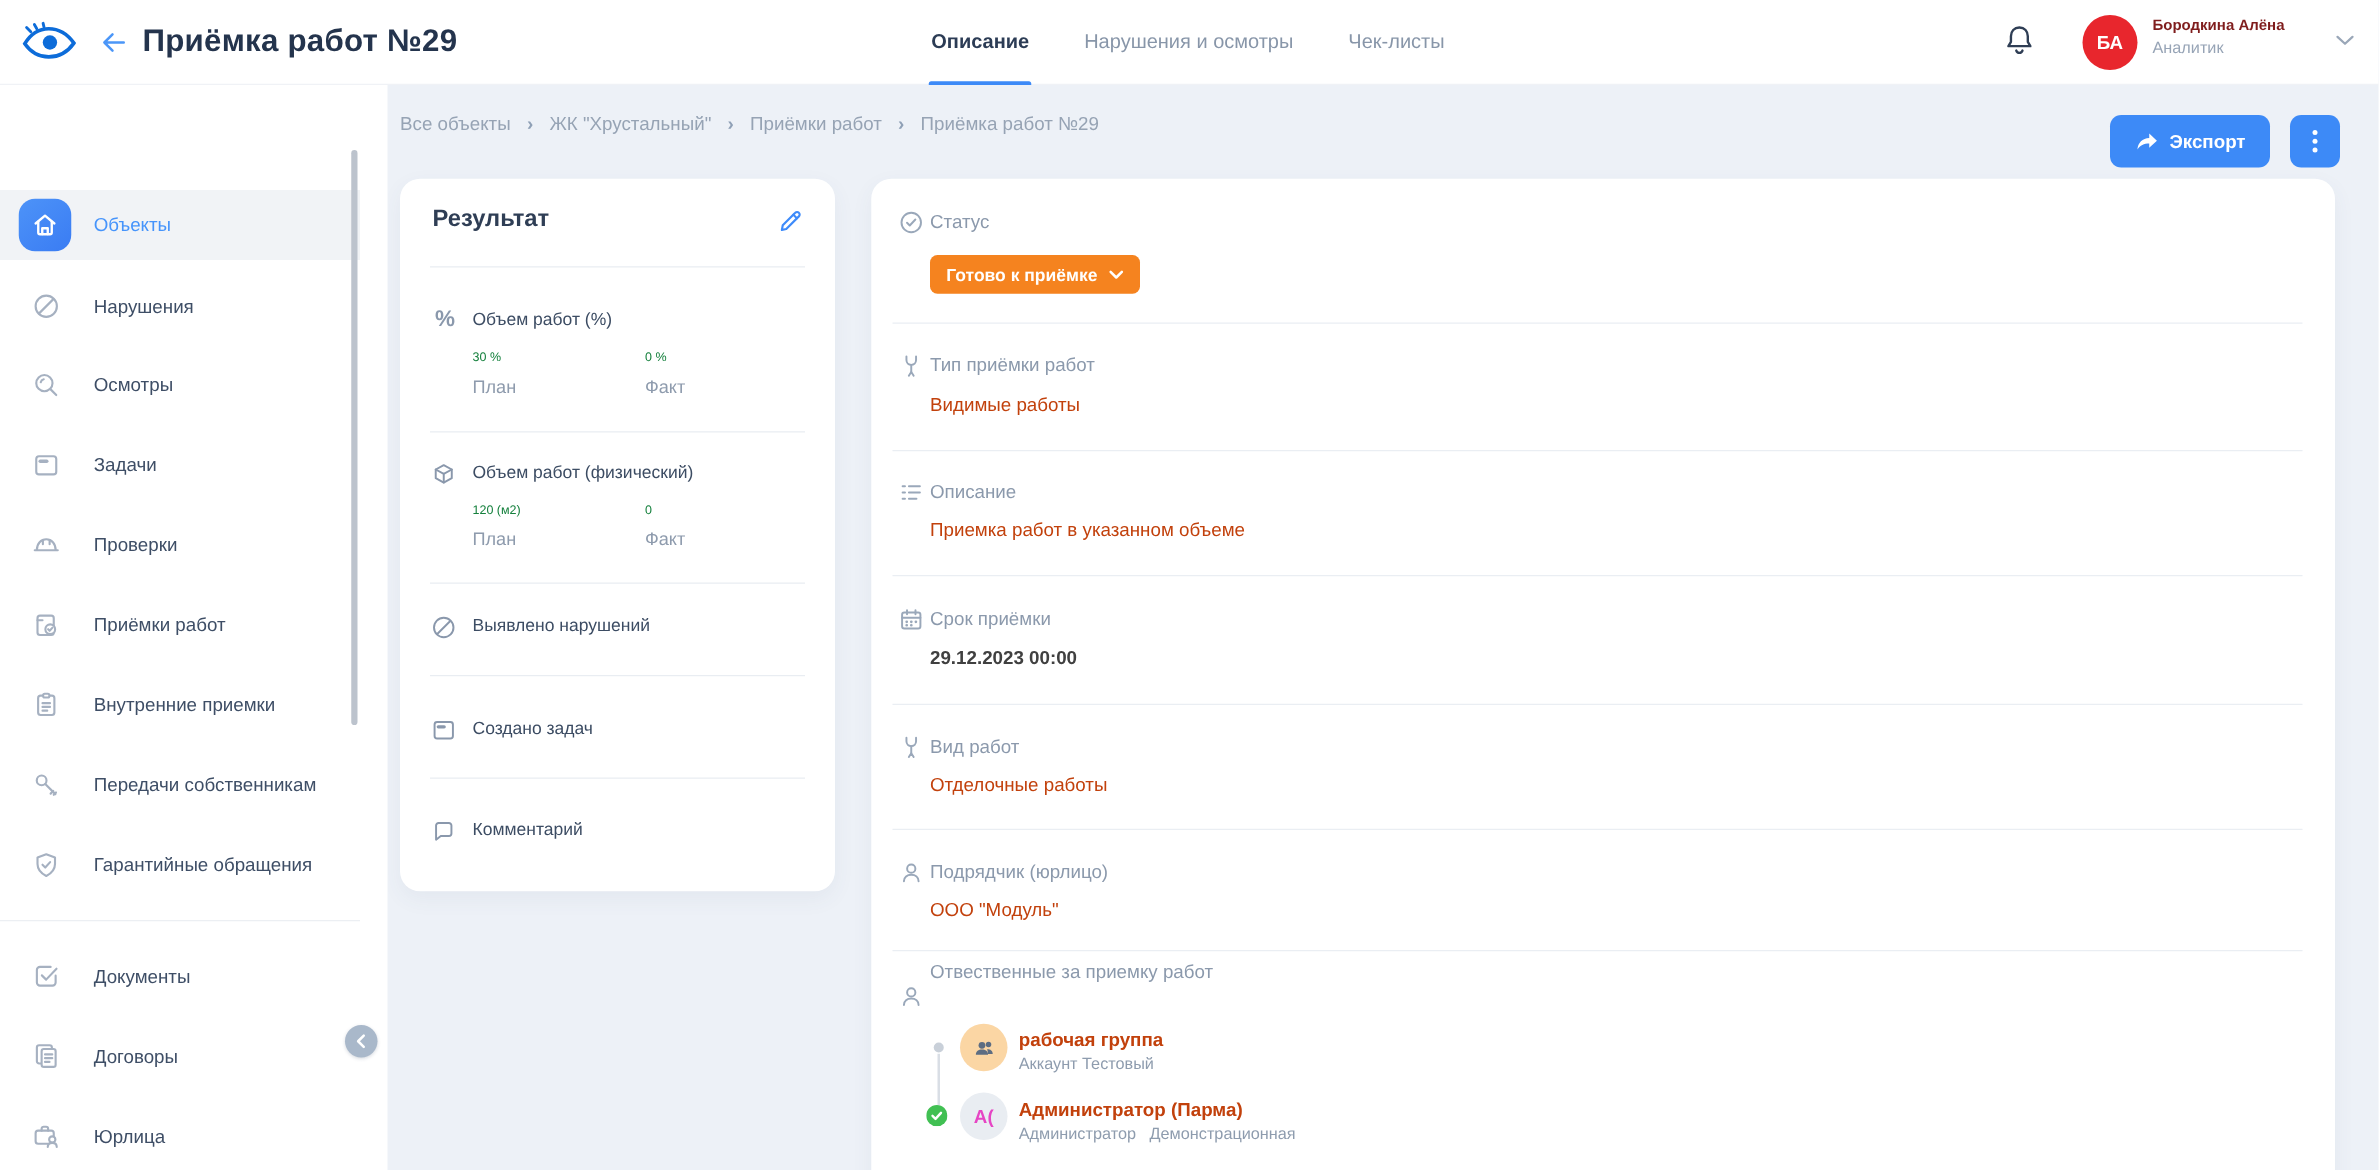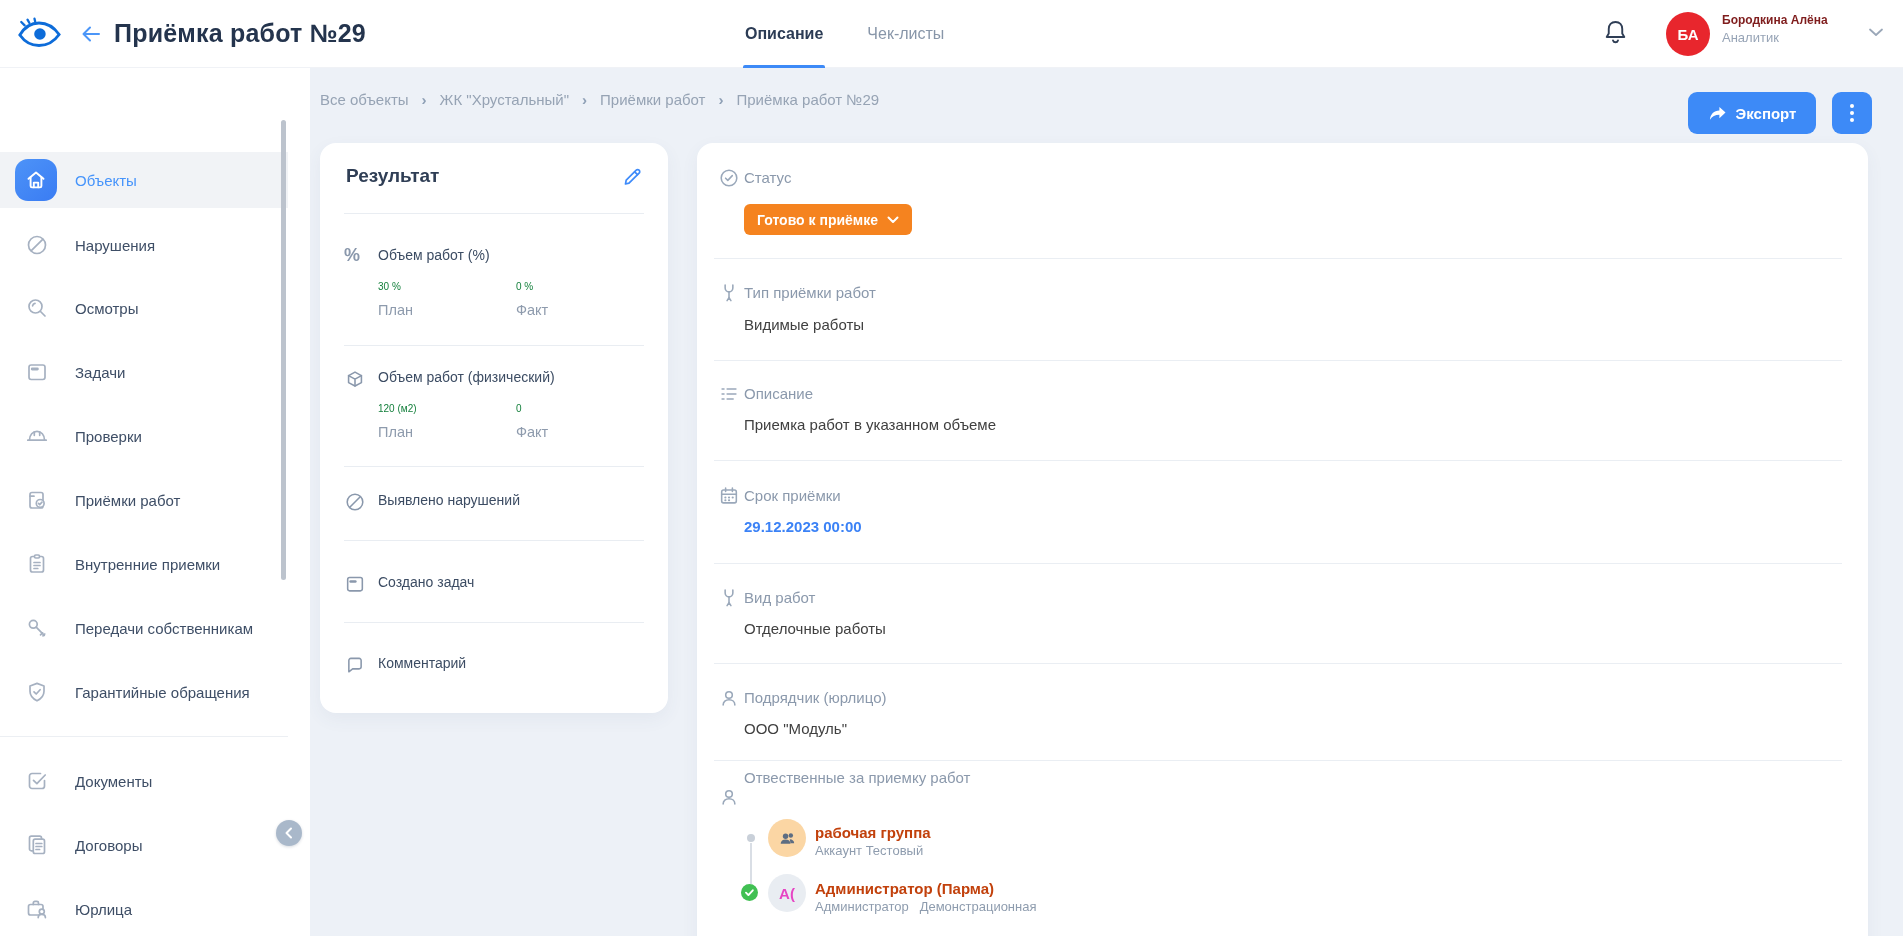--- a/index.html
+++ b/index.html
@@ -37,39 +37,39 @@
 
   
   .breadcrumbs { position:absolute; left:320px; top:91px; display:flex; align-items:center; gap:13px; font-size:15px; color:#96a3b4; }
   .crumb { cursor:pointer; }
   .crumb-sep { color:#8fa0b6; font-size:15px; font-weight:600; }
   .export-btn { position:absolute; left:1688px; top:92px; width:128px; height:42px; background:#3d8af7; border-radius:9px; display:flex; align-items:center; justify-content:center; gap:9px; color:#fff; font-size:15px; font-weight:600; cursor:pointer; }
   .kebab-btn { position:absolute; left:1832px; top:92px; width:40px; height:42px; background:#3d8af7; border-radius:9px; display:flex; flex-direction:column; align-items:center; justify-content:center; gap:3px; cursor:pointer; }
   .kebab-btn i { width:4px; height:4px; border-radius:50%; background:#fff; }
 
   .card { position:absolute; background:#fff; border-radius:16px; box-shadow:0 6px 18px rgba(62,80,112,.06); }
-  .result-card { left:320px; top:143px; width:348px; height:570px; }
+  .result-card { left:320px; top:143px; width:348px; height:570px;text-align:center; }
   .detail-card { left:697px; top:143px; width:1171px; height:820px; }
 
   
   .rc-title { position:absolute; left:26px; top:22px; font-size:19px; font-weight:600; color:#2f3e55; }
   .rc-edit { position:absolute; right:24px; top:22px; width:22px; height:22px; cursor:pointer; }
   .rc-div { position:absolute; left:24px; right:24px; height:1px; background:#e9edf2; }
   .rc-ico { position:absolute; left:24px; width:22px; height:22px; }
   .rc-pct { position:absolute; left:24px; width:24px; font-size:18px; font-weight:700; color:#8a98ac; }
   .rc-label { position:absolute; left:58px; font-size:14px; color:#3c4c63; }
   .rc-val { position:absolute; font-size:10px; color:#15803d; }
   .rc-cap { position:absolute; font-size:14.5px; color:#8e9bad; }
 
   
   .dc-div { position:absolute; left:17px; right:26px; height:1px; background:#eaeef3; }
   .dc-ico { position:absolute; left:21px; width:22px; height:22px; }
   .dc-label { position:absolute; left:47px; font-size:15px; color:#8b99ac; }
-  .dc-value { position:absolute; left:47px; font-size:15px; color:#404040; }
-  .dc-value.bold { font-weight:700; color:#3b82f6; }
+  .dc-value { position:absolute; left:47px; font-size:15px; color:#c2410c; }
+  .dc-value.bold { font-weight:700; color:#404040; }
   .status-btn { position:absolute; left:47px; top:61px; height:31px; padding:0 13px; background:#f5831f; border-radius:6px; display:inline-flex; align-items:center; gap:9px; color:#fff; font-size:14px; font-weight:700; cursor:pointer; }
 
   .resp-avatar { position:absolute; width:38px; height:38px; border-radius:50%; display:flex; align-items:center; justify-content:center; }
   .resp-name { position:absolute; left:118px; font-size:15px; font-weight:700; color:#c2410c; }
   .resp-cap { position:absolute; left:118px; font-size:13px; color:#8e9cae; }
   .tl-dot { position:absolute; left:50px; top:691px; width:8px; height:8px; border-radius:50%; background:#c9d0d9; }
   .tl-line { position:absolute; left:53px; top:700px; width:2px; height:41px; background:#d9dee5; }
   .tl-check { position:absolute; left:44px; top:741px; width:17px; height:17px; }
 
   svg { display:block; }
@@ -89,20 +89,21 @@
     </div>
     <div class="back-btn">
       <svg viewBox="0 0 24 24" width="26" height="24" fill="none" stroke="#4b96f8" stroke-width="2" stroke-linecap="round" stroke-linejoin="round">
         <path d="M20 12 H4.5 M11 18.5 L4.5 12 L11 5.5"></path>
       </svg>
     </div>
     <div class="page-title">Приёмка работ №29</div>
 
     <div class="tabs">
       <div class="tab active">Описание</div>
+      <div class="tab">Нарушения и осмотры</div>
       <div class="tab">Чек-листы</div>
     </div>
 
     <div class="bell">
       <svg viewBox="0 0 24 26" width="27" height="30" fill="none" stroke="#2f3e55" stroke-width="1.7" stroke-linecap="round" stroke-linejoin="round">
         <path d="M12 3.2 c-3.7 0-6 2.7-6 6.2 v4 l-1.8 3.1 h15.6 L18 13.4 v-4 c0-3.5-2.3-6.2-6-6.2 z"></path>
         <path d="M9.8 19.6 a2.3 2.3 0 0 0 4.4 0"></path>
       </svg>
     </div>
     <div class="avatar">

